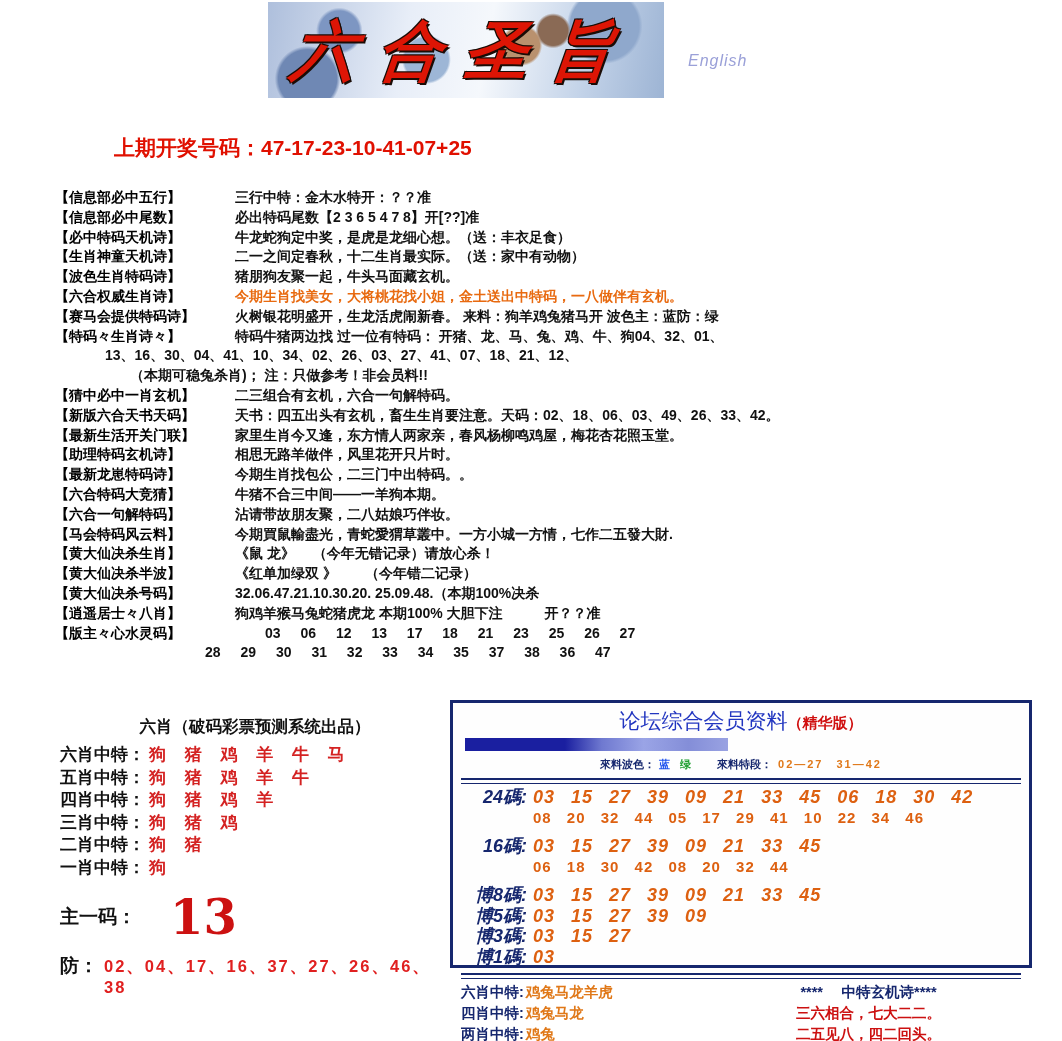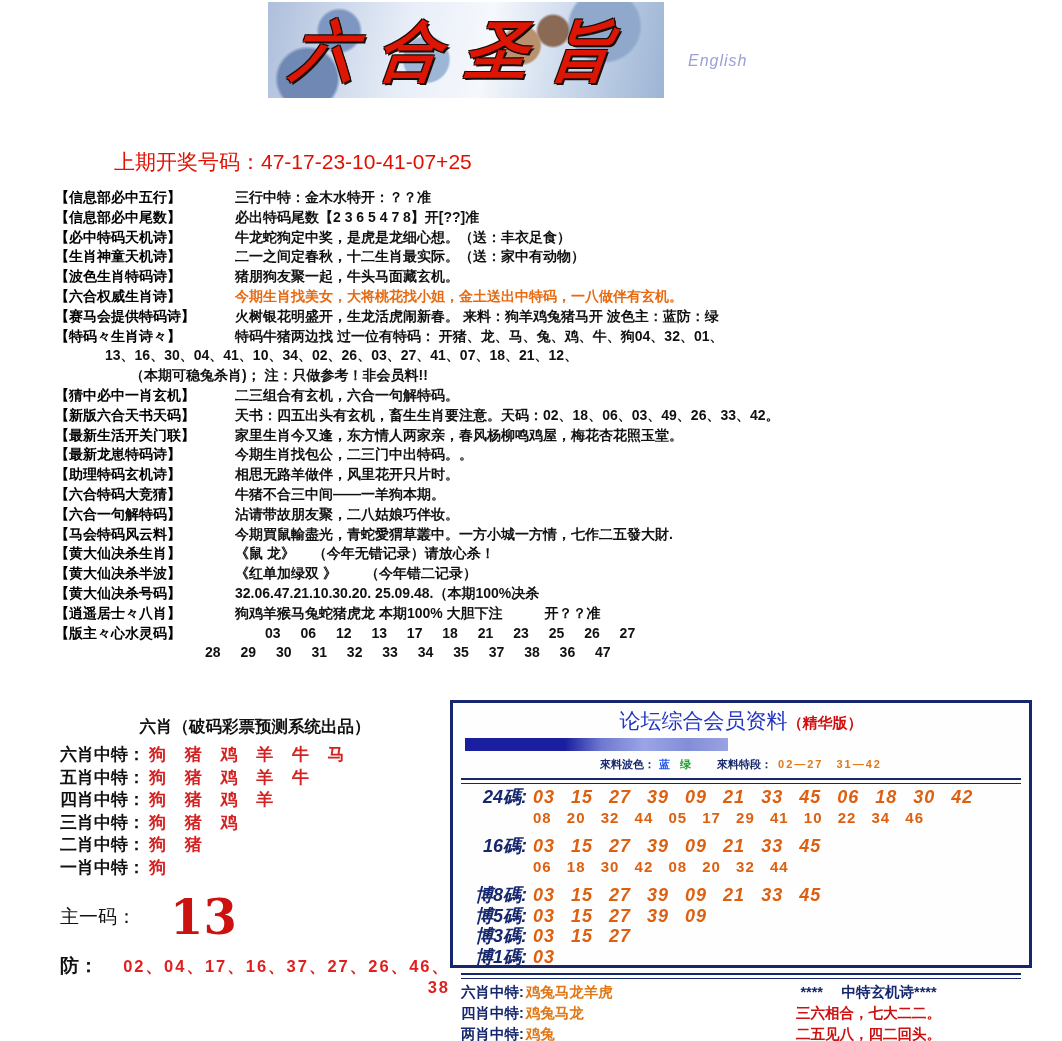--- a/index.html
+++ b/index.html
@@ -20,43 +20,43 @@
     font-family:"DejaVu Serif",serif;font-style:italic;font-weight:bold;
     font-size:64px;letter-spacing:22px;color:#dd1505;white-space:nowrap;
     transform:skewX(-6deg);
     text-shadow:2px 2px 0 #1a0c06,-1px -1px 0 #1a0c06,1px -1px 0 #1a0c06,-1px 1px 0 #1a0c06;}
   #watermark{position:absolute;left:688px;top:52px;font-size:16px;color:#9aa0d8;
     font-style:italic;letter-spacing:1px;}
   
   #issue-line{position:absolute;left:128px;top:106px;display:flex;align-items:baseline;}
   #issue-no{font-size:23px;font-weight:bold;color:#000;}
   #issue-txt{font-size:17px;font-weight:bold;color:#000;margin-left:28px;}
-  #last-draw{position:absolute;left:114px;top:148px;font-size:21px;font-weight:normal;color:#e01000;}
+  #last-draw{position:absolute;left:114px;top:134px;font-size:21px;font-weight:bold;color:#e01000;}
   
   #rows{position:absolute;left:55px;top:188px;width:960px;}
   .row{display:flex;line-height:19.8px;font-size:14px;font-weight:bold;}
   .row .lb{width:180px;flex:none;color:#000;}
   .row .tx{flex:1;color:#111;white-space:nowrap;}
   .row .tx.orange{color:#e86a10;}
   .row.c1 .tx{padding-left:50px;}
   .row.c2 .tx{padding-left:75px;}
   .row.num .tx{padding-left:30px;word-spacing:16px;}
   .row.num2 .tx{padding-left:150px;word-spacing:16px;}
   
   #sixxiao{position:absolute;left:60px;top:716px;width:390px;}
   #sx-title{text-align:center;font-size:16.5px;font-weight:bold;margin-bottom:6px;}
   .sx-row{font-size:17px;font-weight:bold;line-height:22.5px;}
   .sx-row .v{color:#d42222;letter-spacing:7px;margin-left:4px;}
   #main-code{display:flex;align-items:center;margin-top:16px;}
-  #main-code .lab{font-size:19px;font-weight:normal;}
+  #main-code .lab{font-size:19px;font-weight:bold;}
   #main-code .val{font-family:"DejaVu Serif",serif;color:#cc1111;font-size:48px;
     font-weight:bold;margin-left:34px;line-height:44px;}
   #guard{margin-top:14px;display:flex;align-items:baseline;}
   #guard .lab{font-size:19px;font-weight:bold;}
-  #guard .val{color:#e02020;font-size:16.5px;font-weight:bold;margin-left:6px;letter-spacing:2px;text-align:right;}
+  #guard .val{color:#e02020;font-size:16.5px;font-weight:bold;margin-left:6px;letter-spacing:2px;}
   
   #member-box{position:absolute;left:450px;top:700px;width:560px;height:256px;
     border:3px solid #16276e;background:#fefefe;padding:3px 8px;}
   #mb-title{text-align:center;margin-top:1px;white-space:nowrap;}
   #mb-title .t1{color:#2236c0;font-size:21px;font-weight:normal;}
   #mb-title .t2{color:#d01010;font-size:15px;font-weight:bold;}
   #mb-bar{height:13px;width:47%;margin:3px 0 3px 4px;
     background:linear-gradient(90deg,#1a1fa0 0%,#1a1fa0 38%,#6f79d0 52%,#9aa4e6 68%,#848ed8 85%,#99a2e2 100%);}
   #mb-wave{font-size:11px;font-weight:bold;color:#16276e;text-align:center;line-height:21px;white-space:nowrap;}
   #mb-wave .blue{color:#2255ee;margin:0 10px 0 4px;}
@@ -132,26 +132,26 @@
       </div>
     <div class="row">
         <span class="lb">【新版六合天书天码】</span>
         <span class="tx">天书：四五出头有玄机，畜生生肖要注意。天码：02、18、06、03、49、26、33、42。</span>
       </div>
     <div class="row">
         <span class="lb">【最新生活开关门联】</span>
         <span class="tx">家里生肖今又逢，东方情人两家亲，春风杨柳鸣鸡屋，梅花杏花照玉堂。</span>
       </div>
     <div class="row">
+        <span class="lb">【助理特码玄机诗】</span>
+        <span class="tx">相思无路羊做伴，风里花开只片时。</span>
+      </div>
+    <div class="row">
         <span class="lb">【最新龙崽特码诗】</span>
         <span class="tx">今期生肖找包公，二三门中出特码。。</span>
-      </div>
-    <div class="row">
-        <span class="lb">【助理特码玄机诗】</span>
-        <span class="tx">相思无路羊做伴，风里花开只片时。</span>
       </div>
     <div class="row">
         <span class="lb">【六合特码大竞猜】</span>
         <span class="tx">牛猪不合三中间——一羊狗本期。</span>
       </div>
     <div class="row">
         <span class="lb">【六合一句解特码】</span>
         <span class="tx">沾请带故朋友聚，二八姑娘巧伴妆。</span>
       </div>
     <div class="row">

